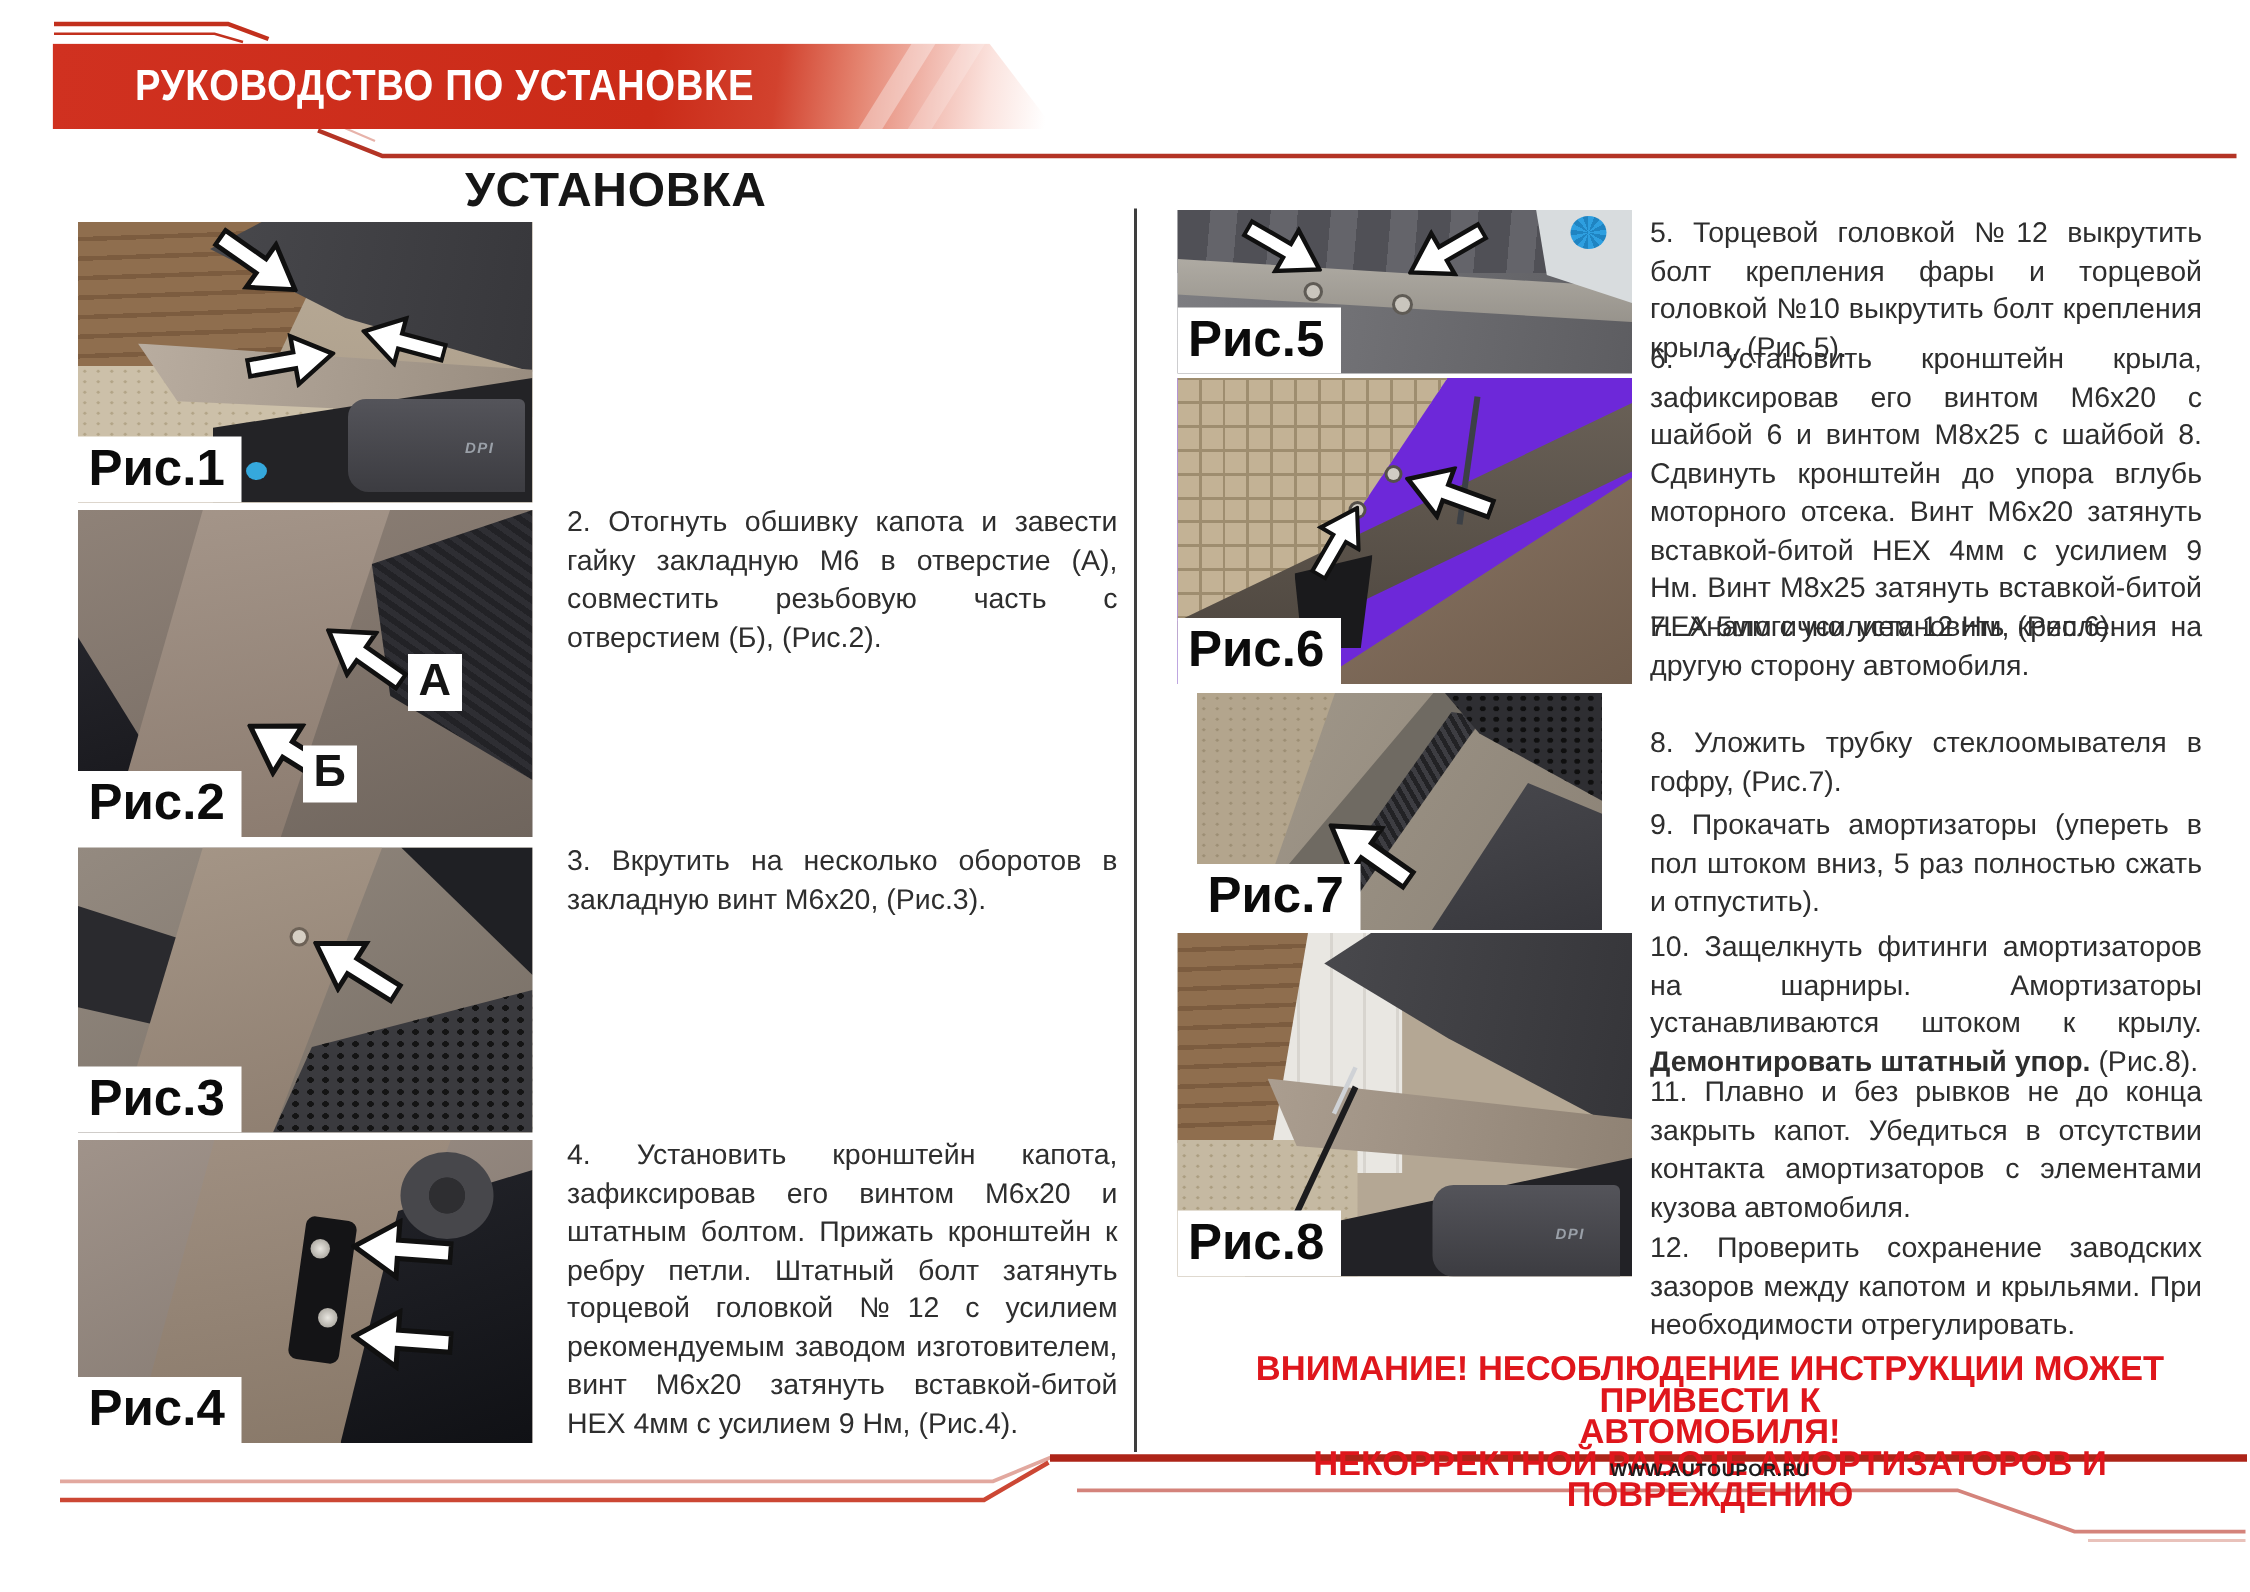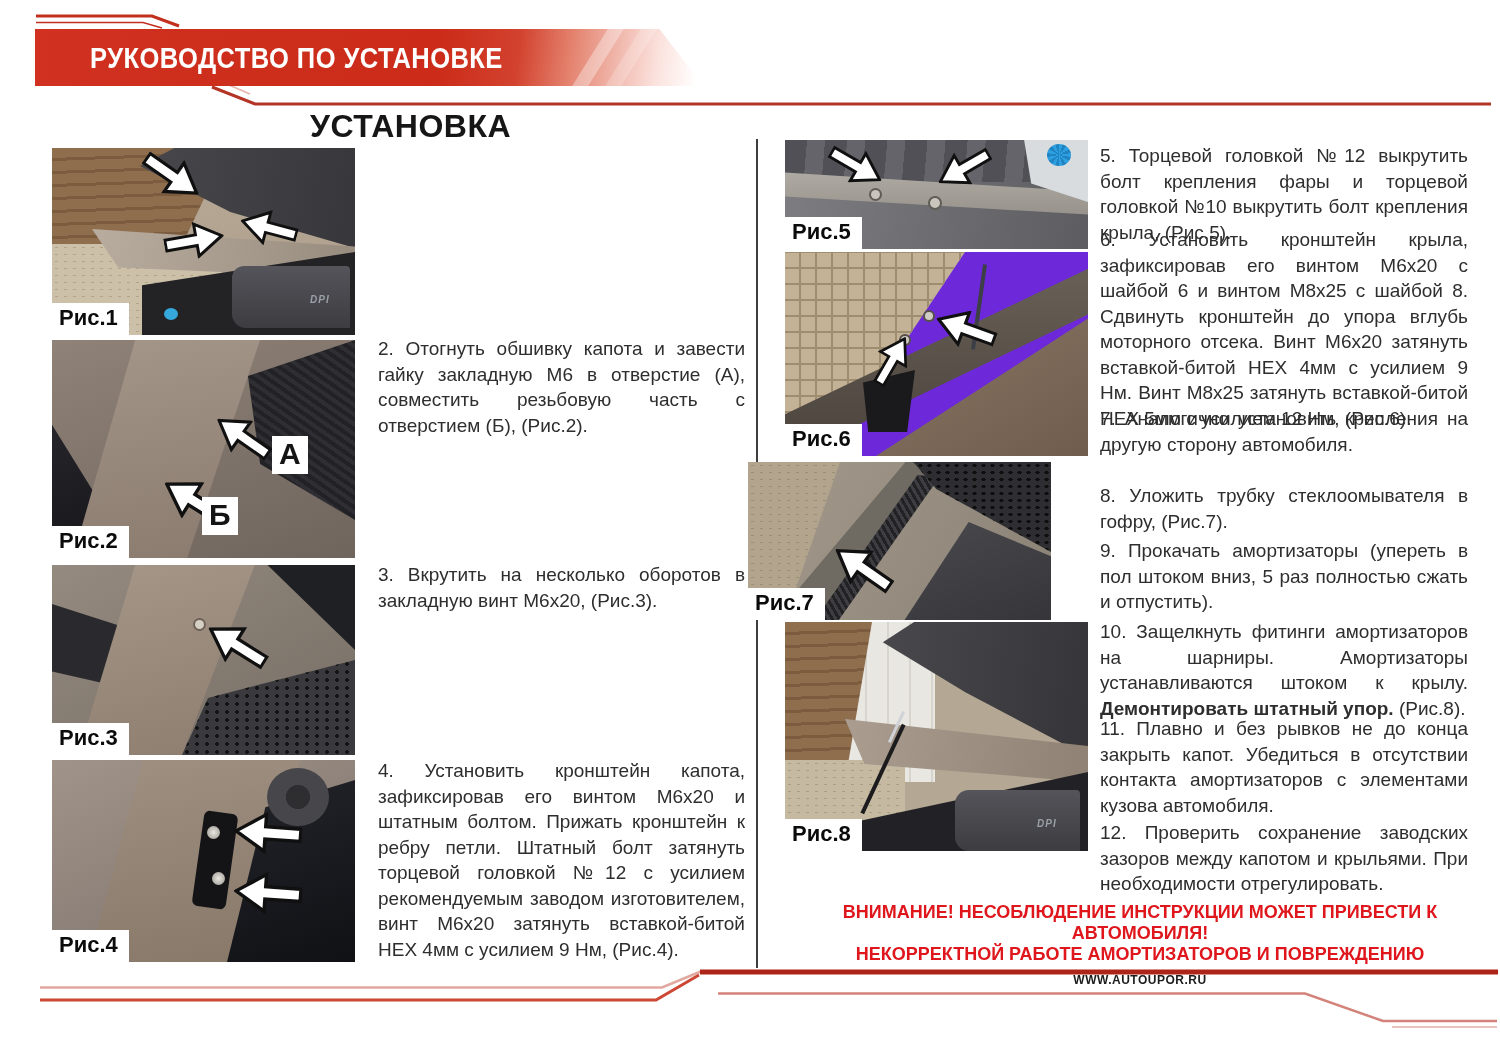--- a/index.html
+++ b/index.html
@@ -14,28 +14,28 @@
   #ribbon-title{position:absolute;left:55px;top:50%;transform:translateY(-50%) scaleX(0.88);transform-origin:left center;
     color:#ffffff;font-size:29px;font-weight:800;letter-spacing:0.5px;white-space:nowrap;}
   #section-heading{position:absolute;left:310px;top:108px;font-size:32px;font-weight:800;color:#161616;letter-spacing:0.5px;}
   
   .step{position:absolute;width:367px;text-align:justify;font-size:19px;line-height:25.5px;color:#2e2e2e;}
   .stepR{position:absolute;left:1100px;width:368px;text-align:justify;font-size:19px;line-height:25.5px;color:#2e2e2e;}
   
   .ph{position:absolute;overflow:hidden;background:#9a8d80;}
   .ly{position:absolute;}
   .figlabel{position:absolute;left:0;bottom:0;background:#ffffff;color:#0b0b0b;font-weight:800;
-    font-size:22px;line-height:1;padding:4px 11px 6px 7px;}
+    font-size:34px;line-height:1;padding:4px 11px 6px 7px;}
   .marker{position:absolute;background:#ffffff;color:#141414;font-weight:800;font-size:30px;line-height:1;padding:3px 7px 5px 7px;}
   .arrow{position:absolute;}
   .arrow svg{display:block;width:100%;height:auto;}
   .dpi{position:absolute;color:#9aa0a8;font-size:10px;font-weight:700;letter-spacing:1px;font-style:italic;}
   
   #warning{position:absolute;left:790px;top:902px;width:700px;text-align:center;
-    color:#df161c;font-weight:800;font-size:18px;line-height:21px;}
+    color:#df161c;font-weight:800;font-size:23px;line-height:21px;}
   #website{position:absolute;left:790px;top:973px;width:700px;text-align:center;
     color:#1c1c1c;font-weight:800;font-size:12px;letter-spacing:0.5px;}
 </style>
 </head>
 <body>
 
 <div id="page">
 
   <svg class="abs" style="left:0;top:0;width:1500px;height:1061px;z-index:0;" viewBox="0 0 1500 1061" fill="none">
     <path d="M 36 16 H 152 L 179 26" stroke="#c2301d" stroke-width="3"></path>
@@ -175,21 +175,21 @@
         </svg>
       </span>
     <span class="arrow" style="left:150px;top:58px;width:62px;transform:rotate(200deg);">
         <svg viewBox="0 0 100 62">
           <polygon points="2,22 54,22 54,4 97,31 54,58 54,40 2,40" fill="#fff" stroke="#101010" stroke-width="5"></polygon>
         </svg>
       </span>
     <div class="figlabel">Рис.6</div>
   </div>
 
-  <div class="ph" style="left:748px;top:462px;width:303px;height:158px;background:linear-gradient(120deg,#a39a8c,#8b8276);text-align:right;">
+  <div class="ph" style="left:798px;top:462px;width:270px;height:158px;background:linear-gradient(120deg,#a39a8c,#8b8276);text-align:right;">
     <div class="ly" style="left:0;top:0;width:92px;height:158px;background:radial-gradient(#9c8e74 16%,transparent 17%) 0 0/9px 7px,#b3a58d;clip-path:polygon(0 0,100% 0,40% 100%,0 100%);"></div>
     <div class="ly" style="left:0;top:0;width:303px;height:158px;background:#6f6a62;clip-path:polygon(8% 100%,52% 0,68% 0,24% 100%);"></div>
     <div class="ly" style="left:0;top:0;width:303px;height:158px;background:repeating-linear-gradient(60deg,#222225 0 3px,#3d3d42 3px 6px);clip-path:polygon(22% 100%,56% 8%,63% 10%,30% 100%);"></div>
     <div class="ly" style="left:150px;top:0;width:153px;height:90px;background:radial-gradient(#0f0f0f 32%,transparent 34%) 0 0/9px 7px,#2e2e32;clip-path:polygon(10% 0,100% 0,100% 100%,25% 30%);"></div>
     <div class="ly" style="left:120px;top:60px;width:183px;height:98px;background:linear-gradient(160deg,#4a4a4f,#35353a);clip-path:polygon(20% 100%,55% 0,100% 35%,100% 100%);"></div>
     <span class="arrow" style="left:82px;top:86px;width:66px;transform:rotate(215deg);">
         <svg viewBox="0 0 100 62">
           <polygon points="2,22 54,22 54,4 97,31 54,58 54,40 2,40" fill="#fff" stroke="#101010" stroke-width="5"></polygon>
         </svg>
       </span>

